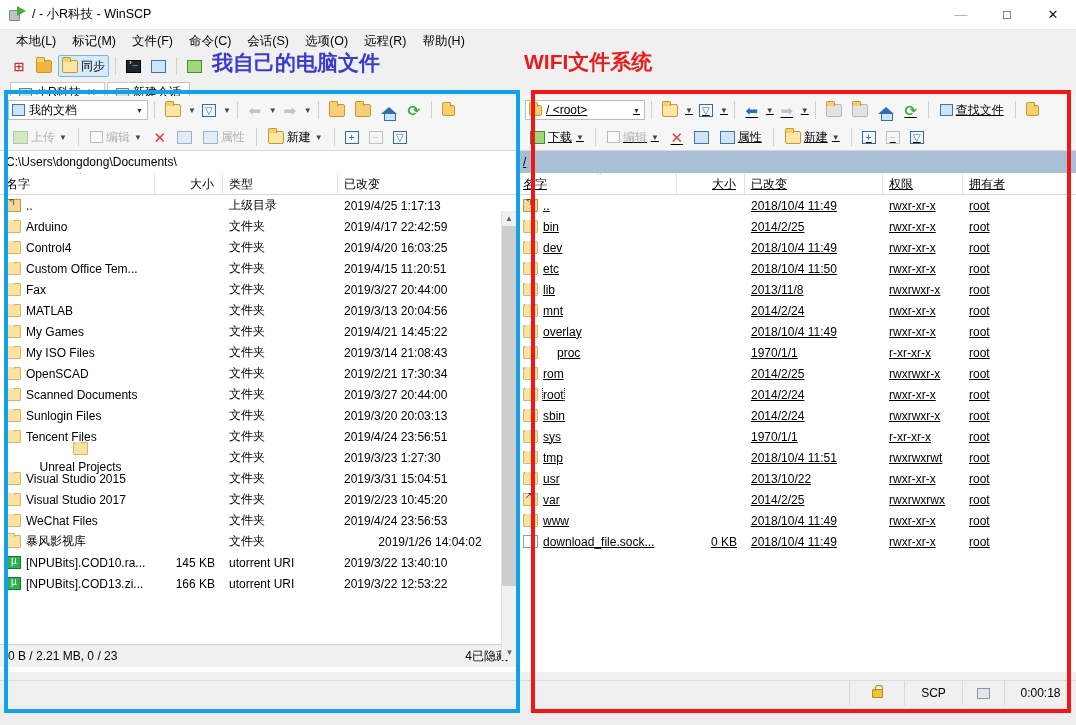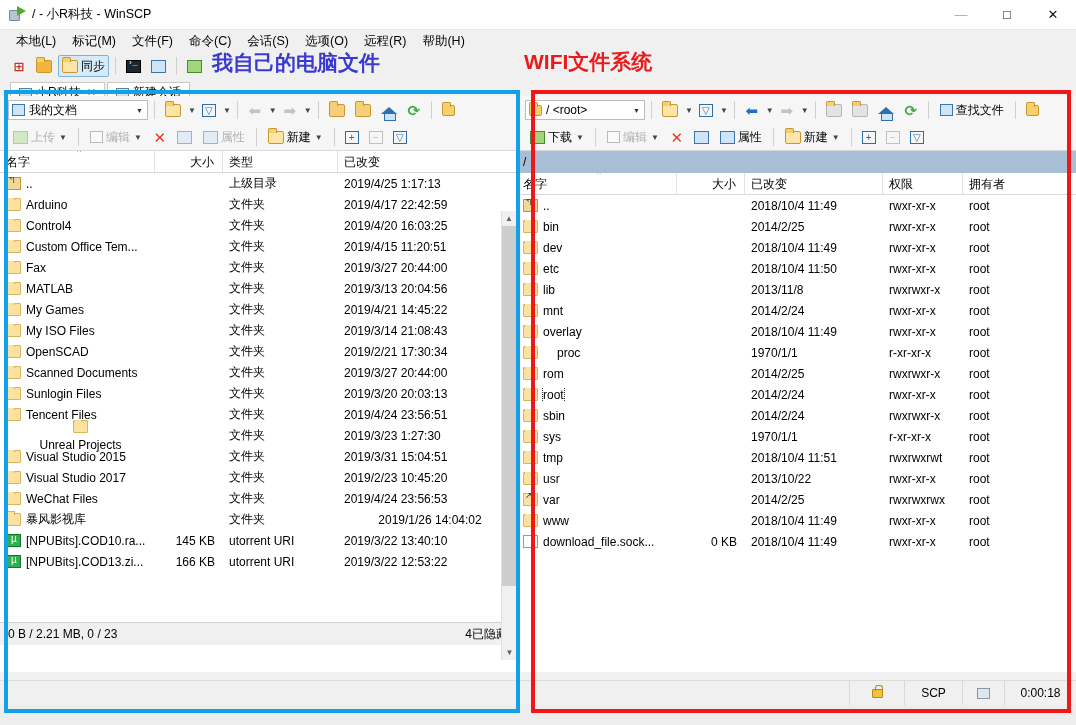--- a/index.html
+++ b/index.html
@@ -73,21 +73,21 @@
   .tabstrip { height:22px; background:#f0f0f0; display:flex; align-items:flex-end;
               padding-left:10px; gap:2px; position:relative; }
   .tab { height:20px; background:#fff; border:1px solid #c9c9c9; border-bottom:none;
          display:flex; align-items:center; gap:4px; padding:0 8px; font-size:12px; }
   .tab .scr { width:13px; height:10px; background:#cfe0f0; border:1px solid #5e82a4; }
   .tab .cls { color:#888; font-size:11px; margin-left:2px; }
   
   .panes { position:absolute; left:0; top:96px; width:1076px; height:576px; display:flex; }
   .pane { position:relative; background:#fff; }
   .pane-left { width:531px; border-right:1px solid #c0c0c0; }
-  .pane-right { width:653px; }
+  .pane-right { width:653px;text-decoration:underline; }
   .ptool { height:28px; background:#f6f6f6; display:flex; align-items:center;
            padding-left:8px; gap:2px; }
   .ptool2 { height:27px; background:#f6f6f6; display:flex; align-items:center;
             padding-left:8px; gap:2px; border-bottom:1px solid #dadada; }
   .combo { height:20px; background:#fff; border:1px solid #bdbdbd; display:flex; align-items:center;
            padding:0 2px 0 3px; gap:4px; font-size:12px; }
   .combo.l { width:140px; }
   .combo.r { width:120px; }
   .combo .caret { margin-left:auto; font-size:7px; color:#333; padding-right:2px;}
   .btn-txt { font-size:12px; }
@@ -289,20 +289,23 @@
           <span class="ic-filter" style="color:#2f6da8">+</span>
         </span>
       <span class="tbtn">
           <span class="ic-filter" style="color:#c0c0c0;border-color:#c0c0c0">−</span>
         </span>
       <span class="tbtn">
           <span class="ic-filter">▽</span>
         </span>
     </div>
 
+    <div class="pathbar white">
+      <span>C:\Users\dongdong\Documents\</span>
+    </div>
 
     <div class="hdr">
       <div style="width:155px">
         <span>名字</span>
         <span class="sortmark">^</span>
       </div>
       <div style="width:68px;text-align:right;padding-right:8px">大小</div>
       <div style="width:115px">类型</div>
       <div style="width:178px;border-right:none">已改变</div>
     </div>

